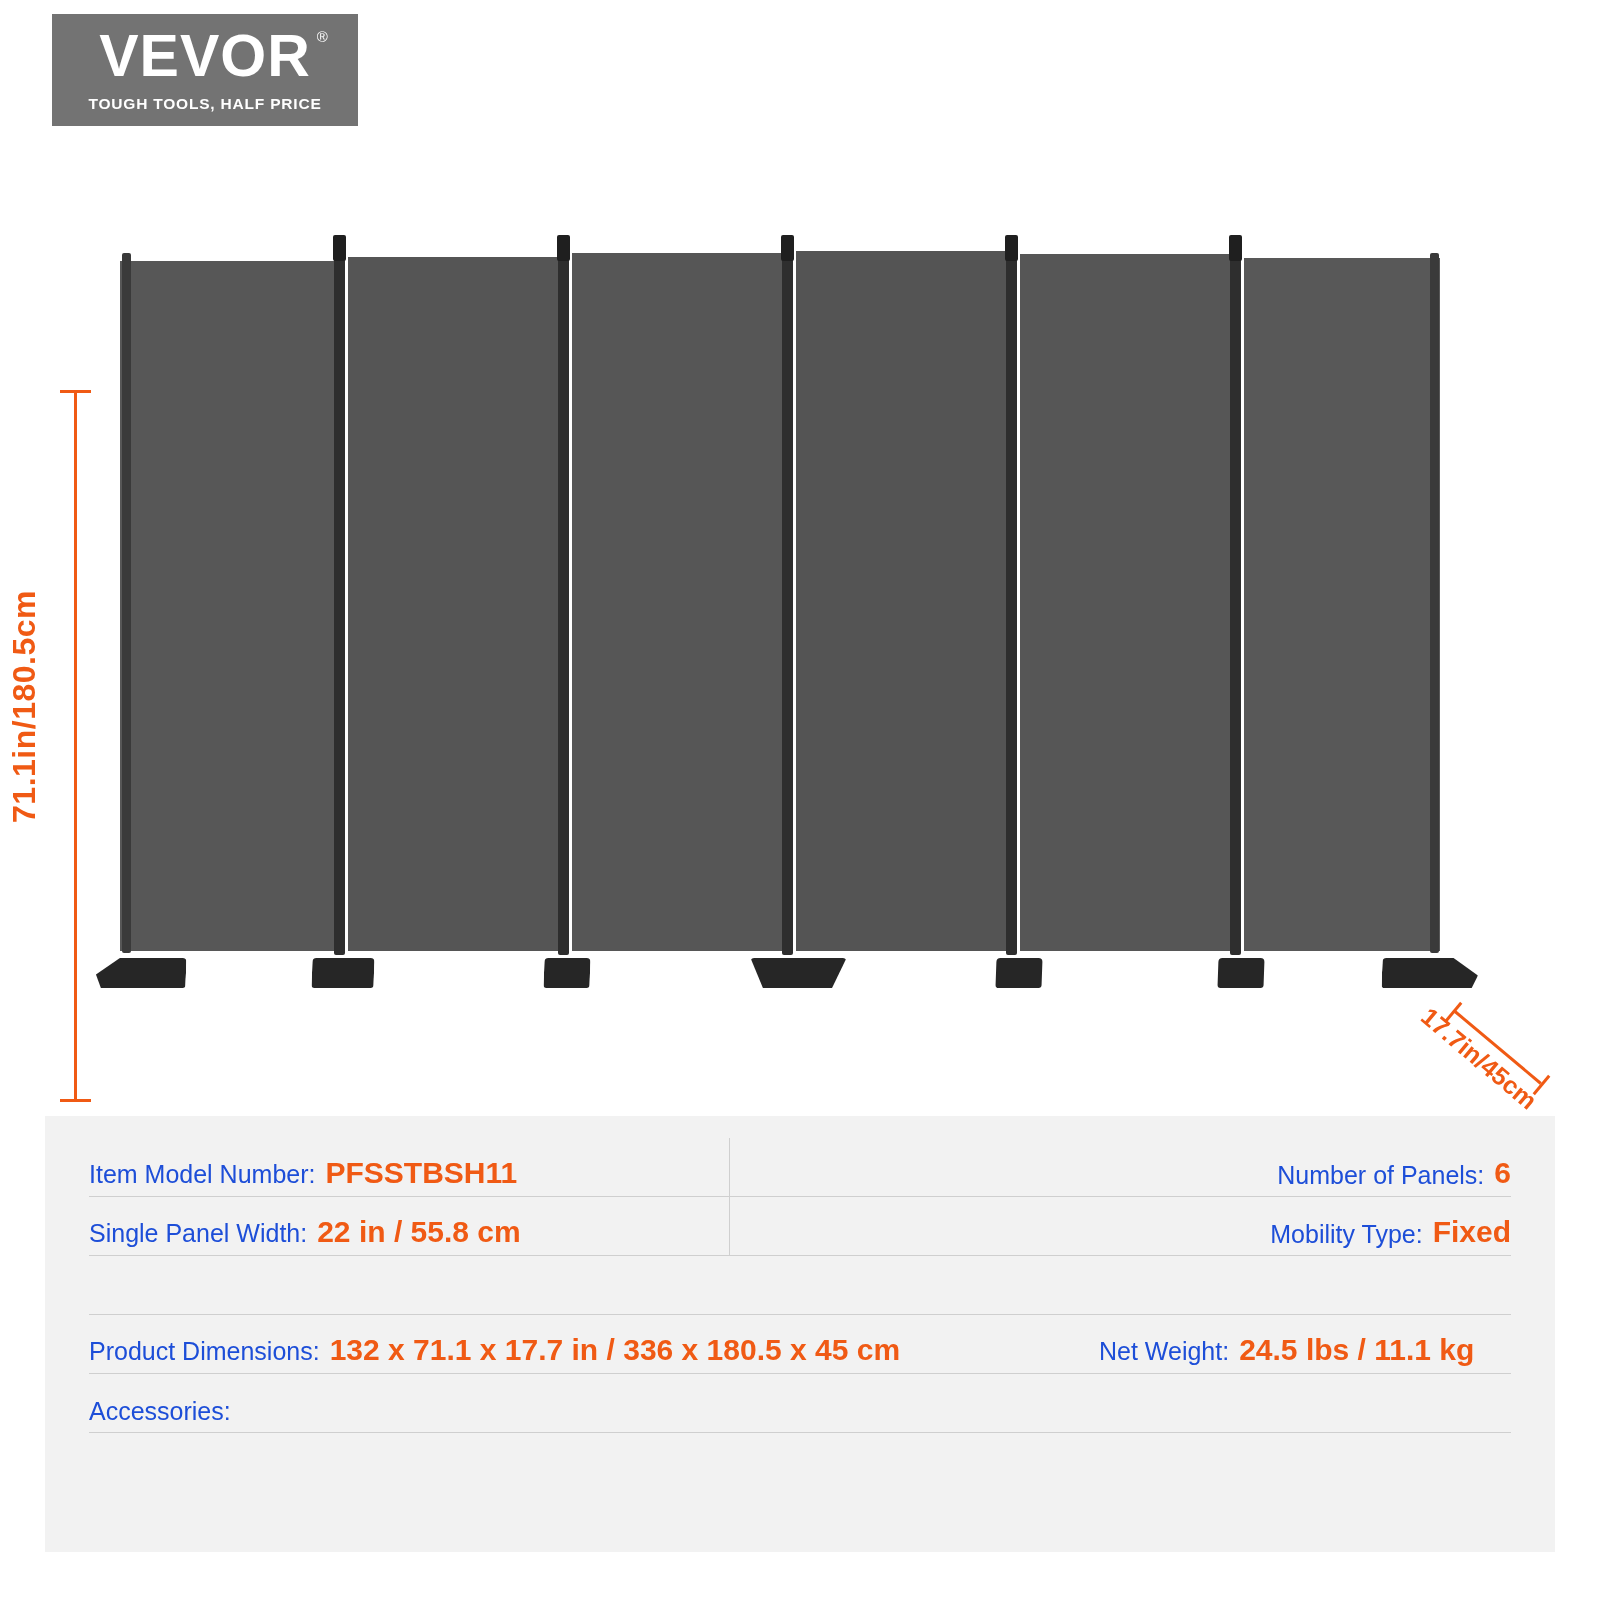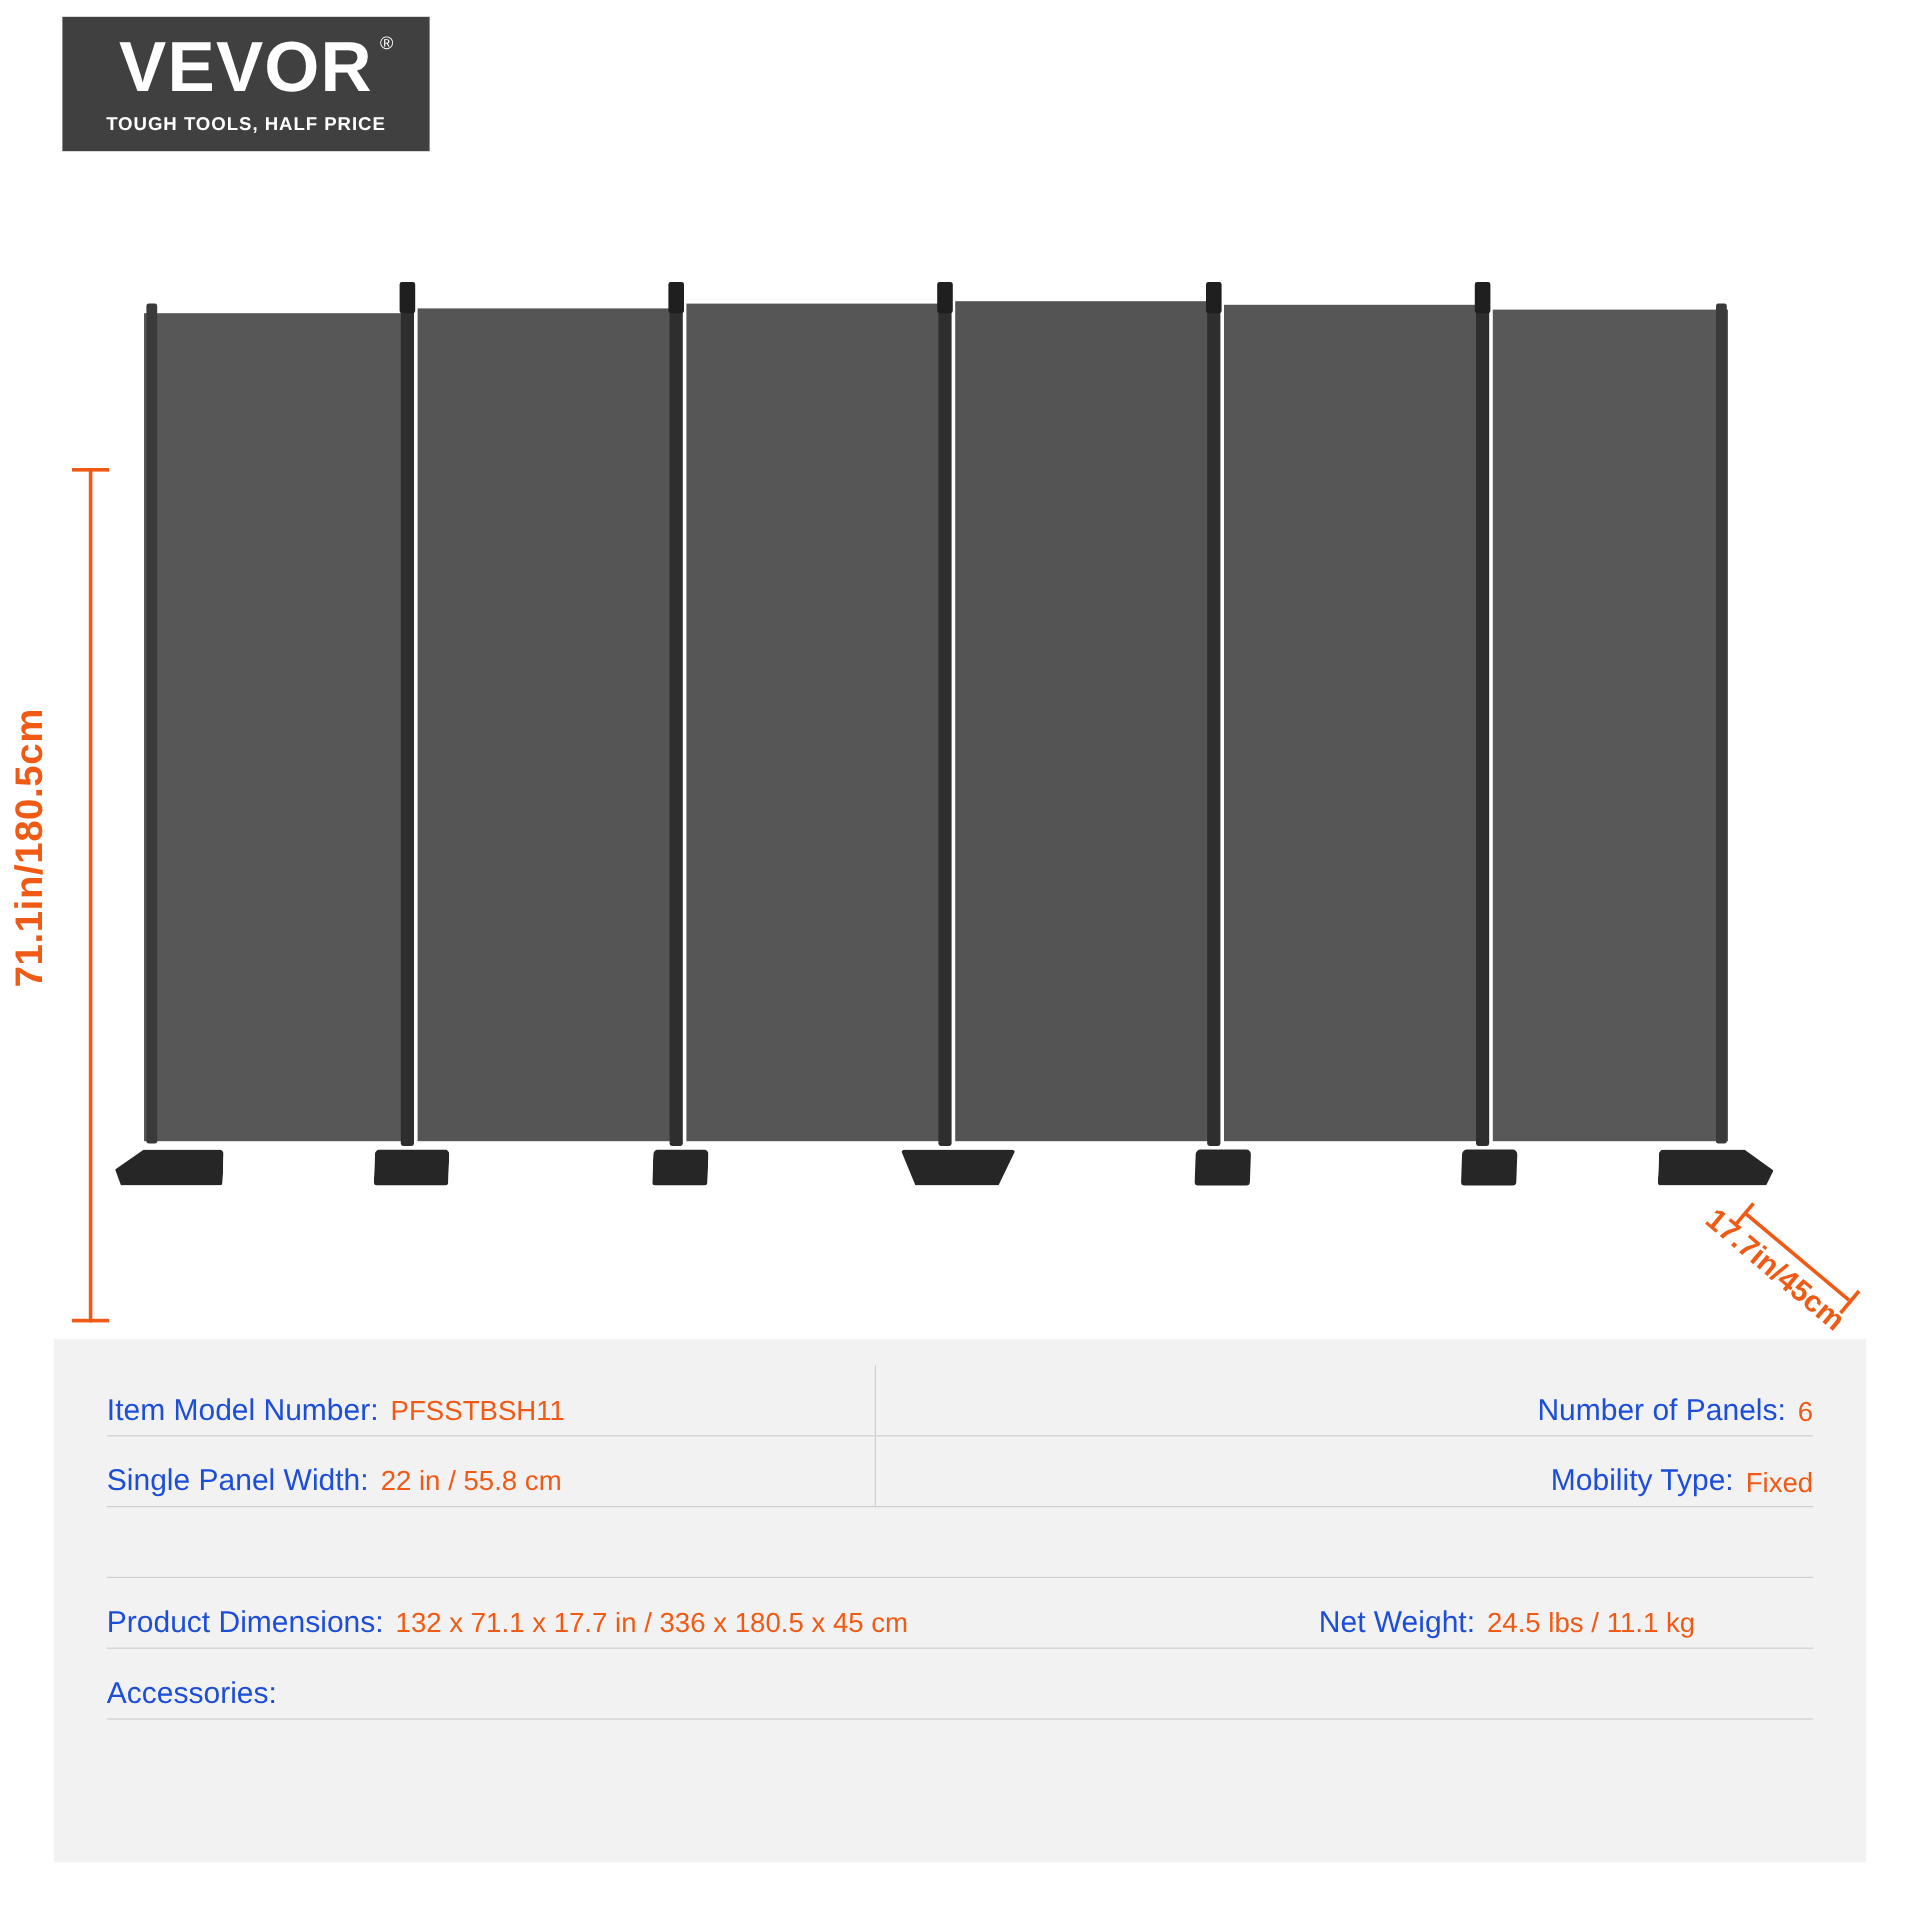--- a/index.html
+++ b/index.html
@@ -9,21 +9,21 @@
     font-family: "Liberation Sans", sans-serif;
     overflow: hidden;
   }
   .page { position: relative; width: 1600px; height: 1600px; }
 
   
   .logo-box {
     position: absolute;
     left: 52px; top: 14px;
     width: 306px; height: 112px;
-    background: #404040;
+    background: #737373;
     display: flex;
     flex-direction: column;
     align-items: center;
     justify-content: center;
   }
   .logo-main {
     position: relative;
     color: #ffffff;
     font-size: 59px;
     font-weight: bold;
@@ -217,22 +217,22 @@
   .cell.left  { width: 640px; border-right: 0; }
   .cell.right { flex: 1; padding-left: 34px; border-left: 1.5px solid #cfcfcf; align-self: stretch; align-items: flex-end; padding-bottom: 6px; justify-content: flex-end;}
   .cell.full  { flex: 1; }
   .lbl {
     color: #1d4ed8;
     font-size: 25px;
     white-space: nowrap;
   }
   .val {
     color: #f05a14;
-    font-size: 23px;
-    font-weight: normal;
+    font-size: 30px;
+    font-weight: bold;
     margin-left: 10px;
     white-space: nowrap;
   }
   .val.tight { margin-left: 4px; }
   .row-dims .cell.left { width: 1010px; }
   .acc-line2 {
     display: flex;
     align-items: flex-end;
     height: 59px;
     border-bottom: 1.5px solid #cfcfcf;

